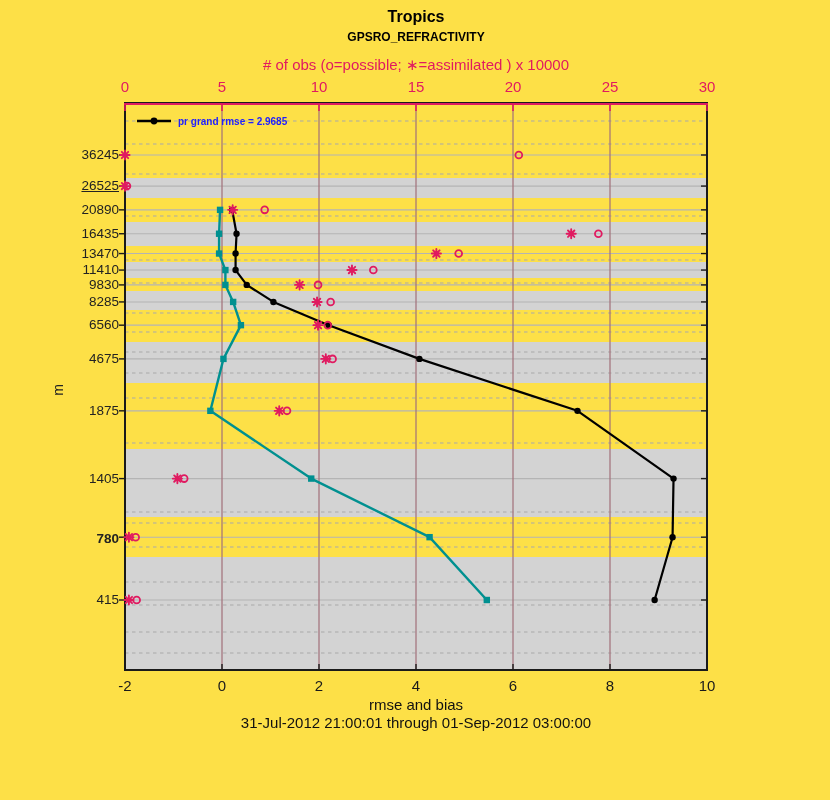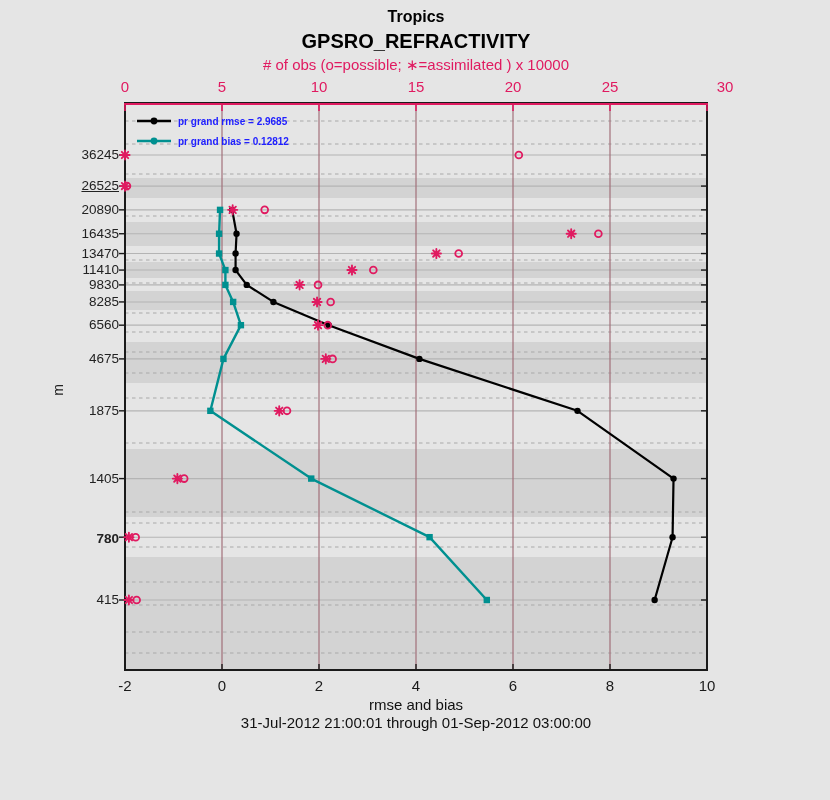--- a/index.html
+++ b/index.html
@@ -1,20 +1,20 @@
 <!DOCTYPE html>
 <html><head>
 <meta charset="utf-8">
 <style>
   html,body{margin:0;padding:0;background:#ffffff;}
-  .fig{position:relative;width:830px;height:800px;background:#e5e5e5;
+  .fig{position:relative;width:830px;height:800px;background:#fde047;
        font-family:"Liberation Sans",sans-serif;overflow:hidden;}
   .ctr{position:absolute;left:125px;width:582px;text-align:center;}
   .title1{top:8px;font-size:16px;font-weight:bold;color:#000;}
-  .title2{top:30px;font-size:20px;font-weight:bold;color:#000;}
+  .title2{top:30px;font-size:12px;font-weight:bold;color:#000;}
   .toplab{top:56px;font-size:15px;}
   .tick-lab{position:absolute;transform:translateX(-50%);font-size:15px;white-space:nowrap;}
   .ytick-lab{position:absolute;left:0;width:119px;text-align:right;font-size:13.5px;color:#222;}
   .ylab{position:absolute;left:52px;top:382px;font-size:14px;color:#222;
         transform:rotate(-90deg);transform-origin:center;}
   .xlab{top:696px;font-size:15px;color:#111;}
   .date{top:714px;font-size:15px;color:#111;}
   .note{position:absolute;left:0;top:772px;width:830px;text-align:center;
         font-size:8px;color:#333;white-space:nowrap;}
   #legend{position:absolute;left:136px;top:111px;}
@@ -29,21 +29,21 @@
   <div class="ctr title1">Tropics</div>
   <div class="ctr title2">GPSRO_REFRACTIVITY</div>
   <div class="ctr toplab" id="toplab" style="color: rgb(224, 26, 96);"># of obs (o=possible; ∗=assimilated ) x 10000</div>
   <div id="top-ticks">
       <div class="tick-lab" style="left: 125px; top: 78px; color: rgb(224, 26, 96);">0</div>
       <div class="tick-lab" style="left: 222px; top: 78px; color: rgb(224, 26, 96);">5</div>
       <div class="tick-lab" style="left: 319px; top: 78px; color: rgb(224, 26, 96);">10</div>
       <div class="tick-lab" style="left: 416px; top: 78px; color: rgb(224, 26, 96);">15</div>
       <div class="tick-lab" style="left: 513px; top: 78px; color: rgb(224, 26, 96);">20</div>
       <div class="tick-lab" style="left: 610px; top: 78px; color: rgb(224, 26, 96);">25</div>
-      <div class="tick-lab" style="left: 725px; top: 78px; color: rgb(224, 26, 96);">30</div>
+      <div class="tick-lab" style="left: 707px; top: 78px; color: rgb(224, 26, 96);">30</div>
     </div>
   <div id="y-ticks">
       <div class="ytick-lab" style="top: 147px;">36245</div>
       <div class="ytick-lab" style="top: 178.083px; text-decoration: underline;">26525</div>
       <div class="ytick-lab" style="top: 201.859px;">20890</div>
       <div class="ytick-lab" style="top: 225.739px;">16435</div>
       <div class="ytick-lab" style="top: 245.546px;">13470</div>
       <div class="ytick-lab" style="top: 262.07px;">11410</div>
       <div class="ytick-lab" style="top: 276.909px;">9830</div>
       <div class="ytick-lab" style="top: 293.932px;">8285</div>
@@ -203,27 +203,20 @@
     </svg>
 
   <div id="legend">
     <div class="lrow">
       <svg class="lmk" id="lmk0" width="36" height="12">
           <line x1="1" y1="6" x2="35" y2="6" stroke="#000000" stroke-width="2.4"></line>
           <circle cx="18" cy="6" r="3.4" fill="#000000"></circle>
         </svg>
       <span class="ltxt" style="color: rgb(32, 32, 255);">pr grand rmse = 2.9685</span>
     </div>
-    <div class="lrow">
-      <svg class="lmk" id="lmk1" width="36" height="12">
-          <line x1="1" y1="6" x2="35" y2="6" stroke="#009090" stroke-width="2.4"></line>
-          <circle cx="18" cy="6" r="3.4" fill="#009090"></circle>
-        </svg>
-      <span class="ltxt" style="color: rgb(32, 32, 255);">pr grand bias = 0.12812</span>
-    </div>
   </div>
 
   <div id="bottom-ticks">
       <div class="tick-lab" style="left: 125px; top: 677px; color: rgb(26, 26, 26);">-2</div>
       <div class="tick-lab" style="left: 222px; top: 677px; color: rgb(26, 26, 26);">0</div>
       <div class="tick-lab" style="left: 319px; top: 677px; color: rgb(26, 26, 26);">2</div>
       <div class="tick-lab" style="left: 416px; top: 677px; color: rgb(26, 26, 26);">4</div>
       <div class="tick-lab" style="left: 513px; top: 677px; color: rgb(26, 26, 26);">6</div>
       <div class="tick-lab" style="left: 610px; top: 677px; color: rgb(26, 26, 26);">8</div>
       <div class="tick-lab" style="left: 707px; top: 677px; color: rgb(26, 26, 26);">10</div>

